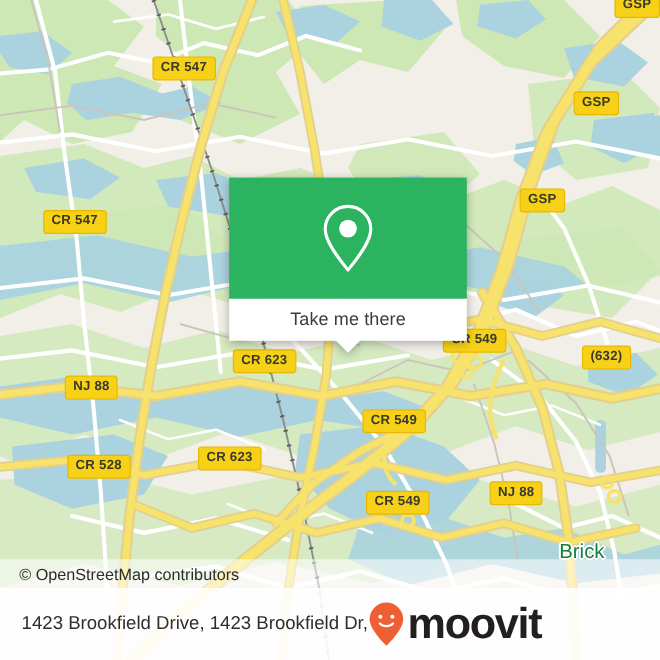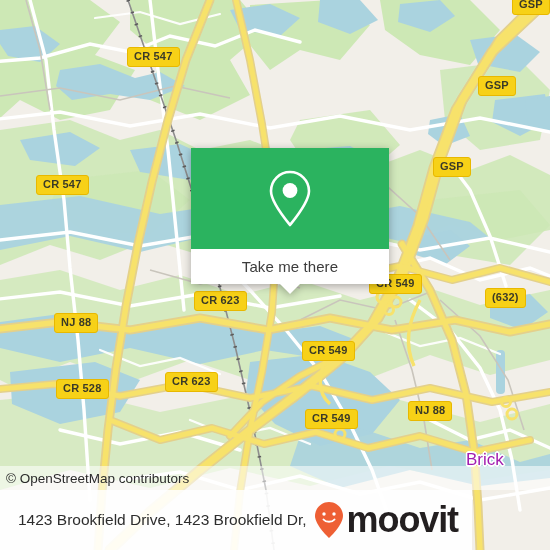--- a/index.html
+++ b/index.html
@@ -44,21 +44,21 @@
     font-size: 11px;
     line-height: 1;
     padding: 3px 6px 4px 6px;
     white-space: nowrap;
     letter-spacing: 0.2px;
     box-sizing: border-box;
   }
 
   .place-label {
     position: absolute;
-    color: #a21caf;
+    color: #15803d;
     font-family: "Liberation Sans", sans-serif;
     font-size: 17px;
     font-weight: normal;
     white-space: nowrap;
     text-shadow:
       1.6px 0 #fff, -1.6px 0 #fff, 0 1.6px #fff, 0 -1.6px #fff,
       1.2px 1.2px #fff, -1.2px 1.2px #fff, 1.2px -1.2px #fff, -1.2px -1.2px #fff;
   }
 
   
@@ -105,40 +105,40 @@
 
   
   .attrib {
     position: absolute;
     left: 0;
     top: 466px;
     width: 550px;
     height: 24px;
     display: flex;
     align-items: center;
-    padding-left: 6px;
+    padding-left: 16px;
     box-sizing: border-box;
     font-family: "Liberation Sans", sans-serif;
     font-size: 13.5px;
     color: #2b2b2b;
     background: rgba(255,255,255,0.55);
   }
 
   
   .footer {
     position: absolute;
     left: 0;
     top: 490px;
-    width: 472px;
+    width: 550px;
     height: 60px;
     background: rgba(255,255,255,0.92);
     box-sizing: border-box;
     display: flex;
     align-items: center;
-    justify-content: space-between;
+    justify-content: flex-start;
     padding: 0 14px 0 18px;
   }
   .footer-address {
     font-family: "Liberation Sans", sans-serif;
     font-size: 15.5px;
     color: #2d2d2d;
     line-height: 1.33;
     max-width: 370px;
   }
   .brand {

